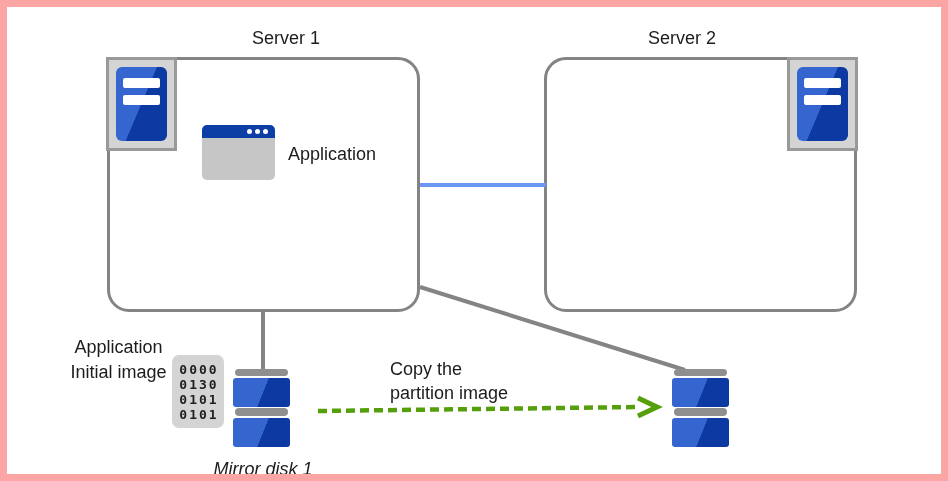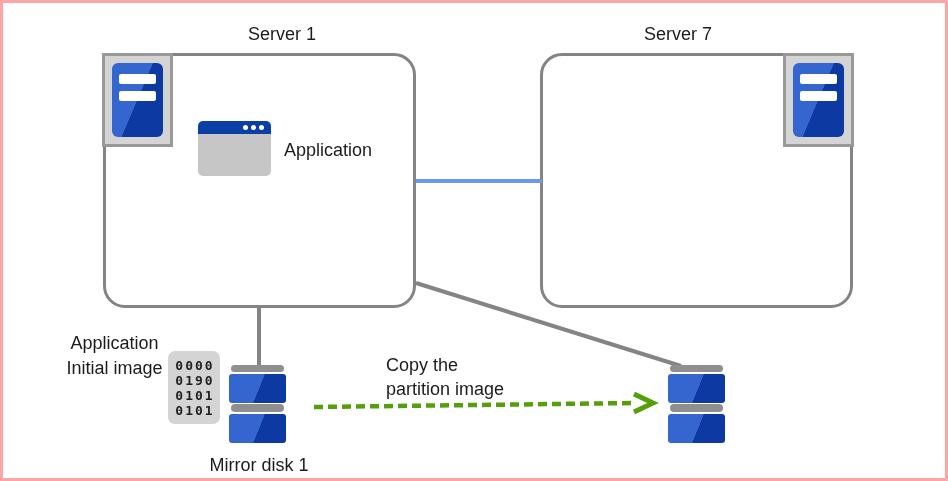--- a/index.html
+++ b/index.html
@@ -1,21 +1,21 @@
 <!DOCTYPE html>
 <html style="--box_border: #848484; --connector_gray: #848484; --network_blue: #6b96f2; --arrow_green: #55a00a; --icon_blue_light: #3565cf; --icon_blue_dark: #0c3aa2; --titlebar_blue: #0c3fa6; --icon_gray: #8f8f8f; --panel_gray: #c6c6c6; --panel_light: #d4d4d4; --panel_border: #999999; --digit_color: #1f1f1f;"><head>
 <meta charset="utf-8">
 <style>
   html,body{margin:0;padding:0;background:#ffffff;}
   .canvas{
     position:relative;
     width:948px;height:481px;
     box-sizing:border-box;
     background:#ffffff;
-    border:3px solid #fca5a5;
+    border:7px solid #fca5a5;
     font-family:"Liberation Sans", sans-serif;
     color:#1c1c1c;
     overflow:hidden;
   }
   
   .server-box{
     position:absolute;
     width:313px;height:255px;top:50px;
     box-sizing:border-box;
     border:3px solid var(--box_border,#848484);
@@ -107,38 +107,38 @@
     position:absolute;left:0;width:57px;height:29px;border-radius:3px;
     background:linear-gradient(112deg,var(--icon_blue_light,#3565cf) 52%,var(--icon_blue_dark,#0c3aa2) 52.5%);
   }
   .disk-block.b1{top:9px;}
   .disk-block.b2{top:49px;}
 
   .disk-label{
     position:absolute;top:451px;width:140px;text-align:center;
     font-size:18px;line-height:22px;z-index:4;white-space:nowrap;
   }
-  #mirror-disk1-label{left:186px;}
+  #mirror-disk1-label{left:186px;font-style:italic;}
   #mirror-disk2-label{left:626px;}
 
   #copy-annotation{
     position:absolute;left:383px;top:350px;
     font-size:18px;line-height:24px;z-index:4;white-space:nowrap;
   }
 </style>
 </head>
 <body>
 
 <div class="canvas">
 
   <div class="server-box" id="server1-box"></div>
   <div class="server-box" id="server2-box"></div>
 
   <div class="box-title" id="server1-title">Server 1</div>
-  <div class="box-title" id="server2-title">Server 7</div>
+  <div class="box-title" id="server2-title">Server 2</div>
 
   <svg class="wires" width="948" height="481" viewBox="0 0 948 481">
     <line class="wire-net" x1="413" y1="178" x2="539" y2="178"></line>
     <line class="wire-gray" x1="256" y1="303" x2="256" y2="364"></line>
     <line class="wire-gray" x1="413" y1="280" x2="678" y2="363"></line>
     <line class="wire-arrow" x1="311" y1="404" x2="633" y2="400"></line>
     <polyline class="wire-arrowhead" points="631,391 650,400 631,409"></polyline>
   </svg>
 
   <div class="server-icon" id="server1-icon">
@@ -165,21 +165,21 @@
     <div class="app-body"></div>
   </div>
   <div id="application-label">Application</div>
 
   <div id="initial-data-label">
     <div>Application</div>
     <div>Initial image</div>
   </div>
   <div class="binary-icon">
     <div class="binary-row">0000</div>
-    <div class="binary-row">0190</div>
+    <div class="binary-row">0130</div>
     <div class="binary-row">0101</div>
     <div class="binary-row">0101</div>
   </div>
 
   <div class="disk" id="mirror-disk1-icon">
     <div class="disk-cap"></div>
     <div class="disk-block b1"></div>
     <div class="disk-bar"></div>
     <div class="disk-block b2"></div>
   </div>

